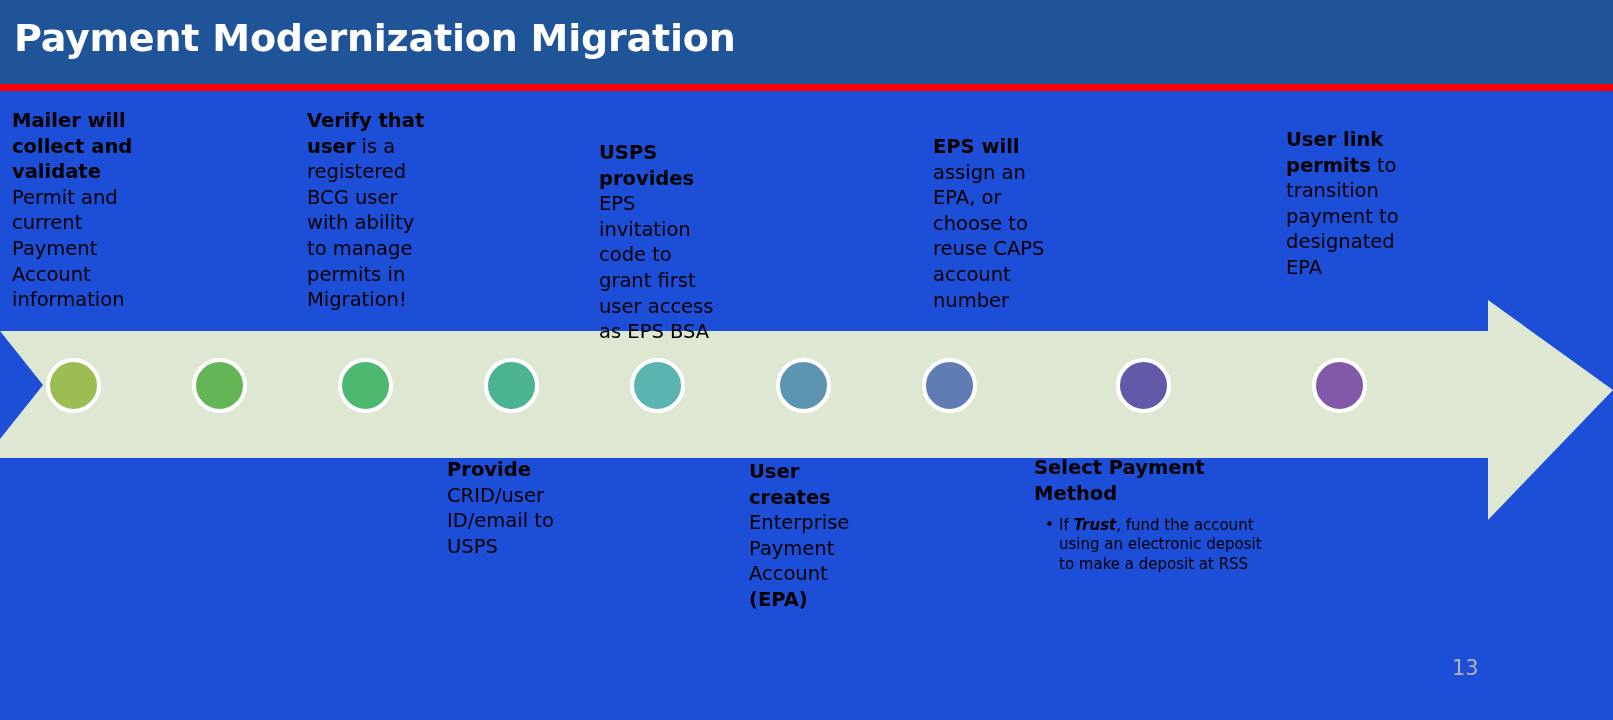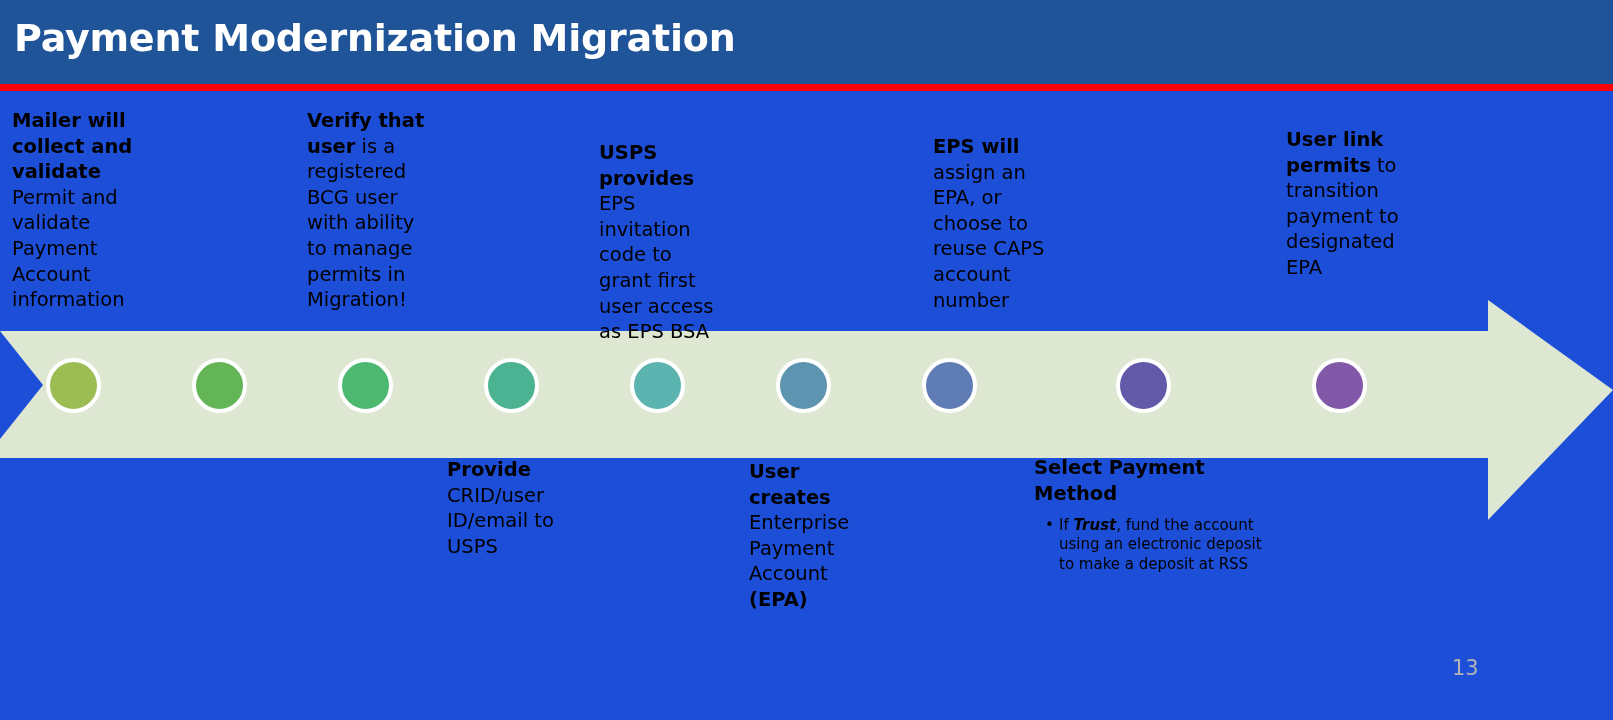--- a/index.html
+++ b/index.html
@@ -120,21 +120,21 @@
     <div class="circle" style="background: rgb(100, 181, 85); left: 191.5px; top: 357.5px;"></div>
     <div class="circle" style="background: rgb(76, 184, 112); left: 337.5px; top: 357.5px;"></div>
     <div class="circle" style="background: rgb(76, 179, 146); left: 483.5px; top: 357.5px;"></div>
     <div class="circle" style="background: rgb(91, 180, 176); left: 629.5px; top: 357.5px;"></div>
     <div class="circle" style="background: rgb(93, 149, 176); left: 775.5px; top: 357.5px;"></div>
     <div class="circle" style="background: rgb(95, 124, 180); left: 921.5px; top: 357.5px;"></div>
     <div class="circle" style="background: rgb(98, 89, 168); left: 1115.5px; top: 357.5px;"></div>
     <div class="circle" style="background: rgb(130, 89, 168); left: 1311.5px; top: 357.5px;"></div>
   </div>
 
-  <div class="txt" style="left: 12px; top: 108px; width: 130px;"><b>Mailer will collect and validate</b><span> Permit and validate Payment Account information</span></div>
+  <div class="txt" style="left: 12px; top: 108px; width: 130px;"><b>Mailer will collect and validate</b><span> Permit and current Payment Account information</span></div>
   <div class="txt" style="left: 307px; top: 108px; width: 125px;"><b>Verify that user</b><span> is a registered BCG user with ability to manage permits in Migration!</span></div>
   <div class="txt" style="left: 599px; top: 108px; width: 122px; margin-top: 32px;"><b>USPS provides</b><span> EPS invitation code to grant first user access as EPS BSA</span></div>
   <div class="txt" style="left: 893px; top: 134px; width: 120px; margin-left: 40px;"><b>EPS will</b><span> assign an EPA, or choose to reuse CAPS account number</span></div>
   <div class="txt" style="left: 1286px; top: 127px; width: 118px;"><b>User link permits</b><span> to transition payment to designated EPA</span></div>
 
   <div class="txt" style="left: 447px; top: 457px; width: 122px;"><b>Provide</b><span> CRID/user ID/email to USPS</span></div>
   <div class="txt" style="left: 749px; top: 459px; width: 110px;"><b>User creates</b><span> Enterprise Payment Account </span><b>(EPA)</b></div>
 
   <div class="txt" style="left: 1034px; top: 455px; width: 210px;"><b>Select Payment Method</b></div>
   <div class="bullets" style="left: 1045px; top: 516px; width: 232px;">

